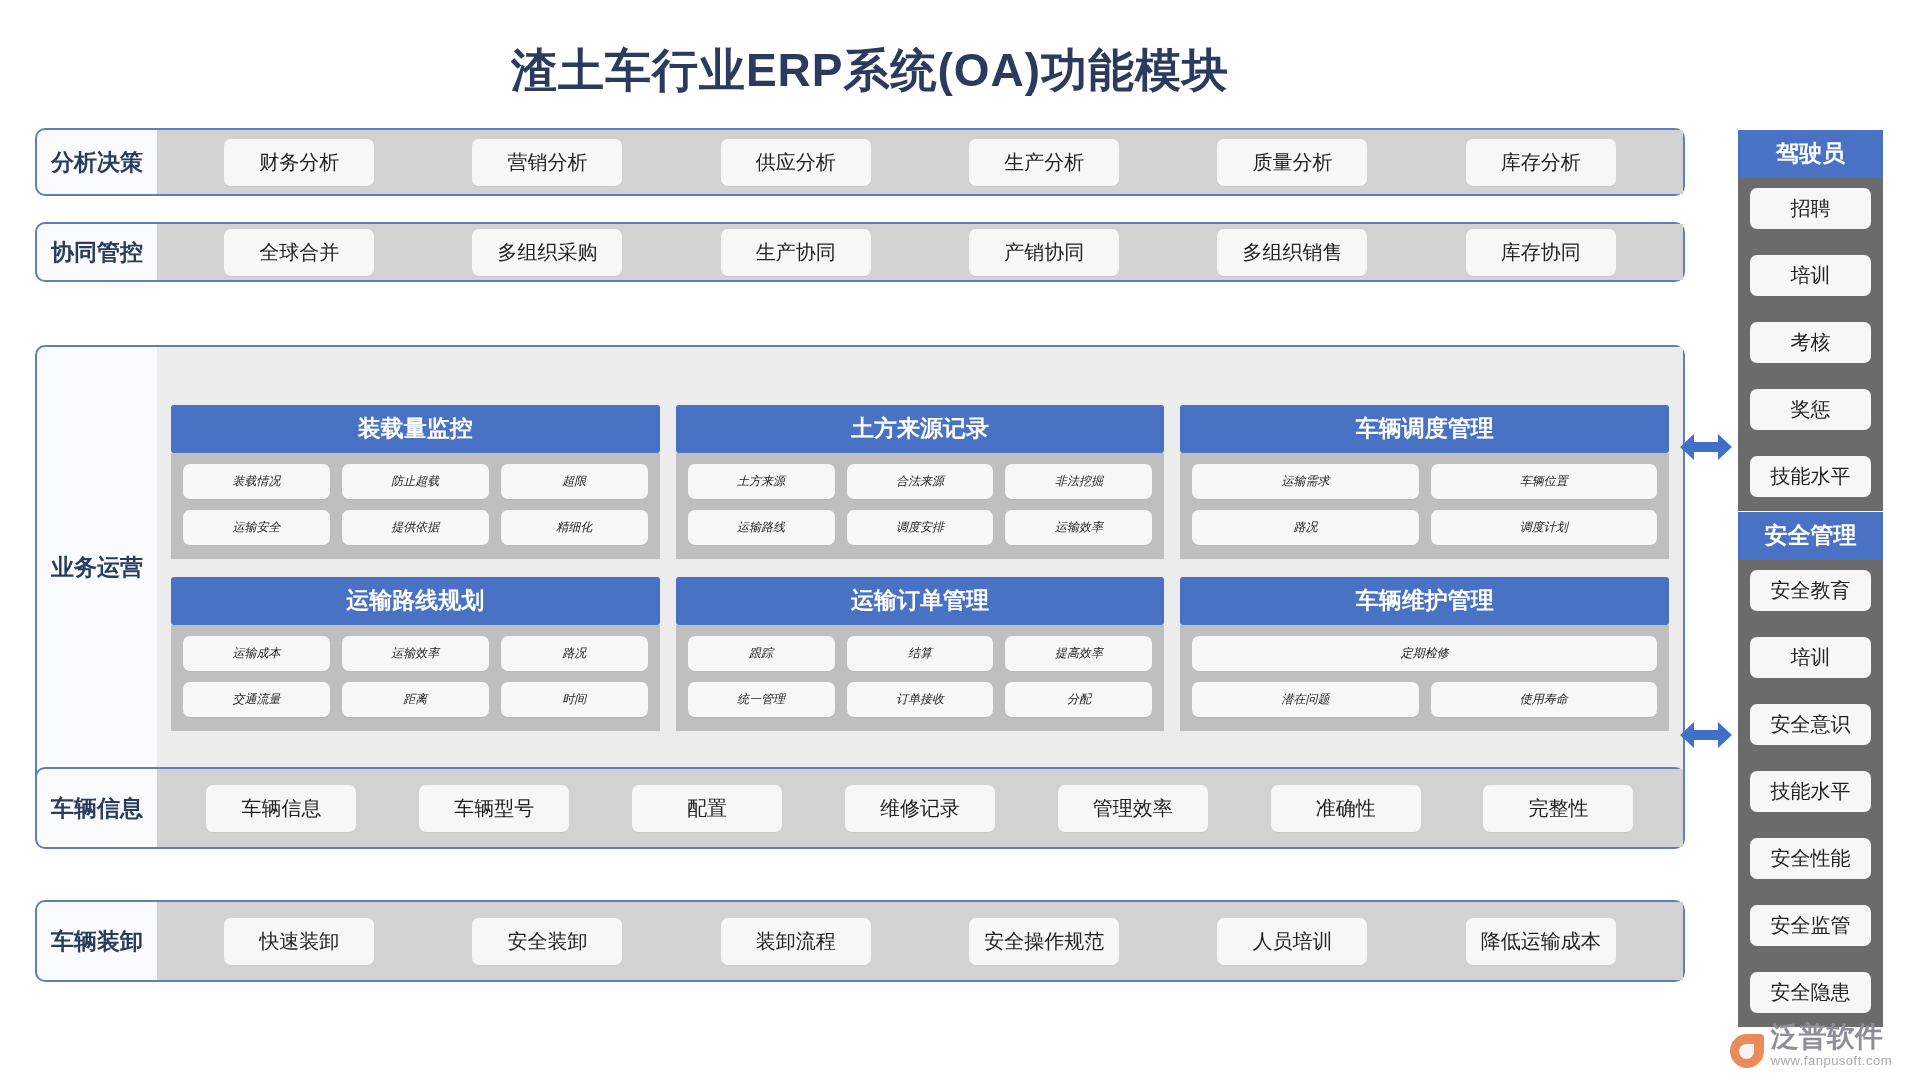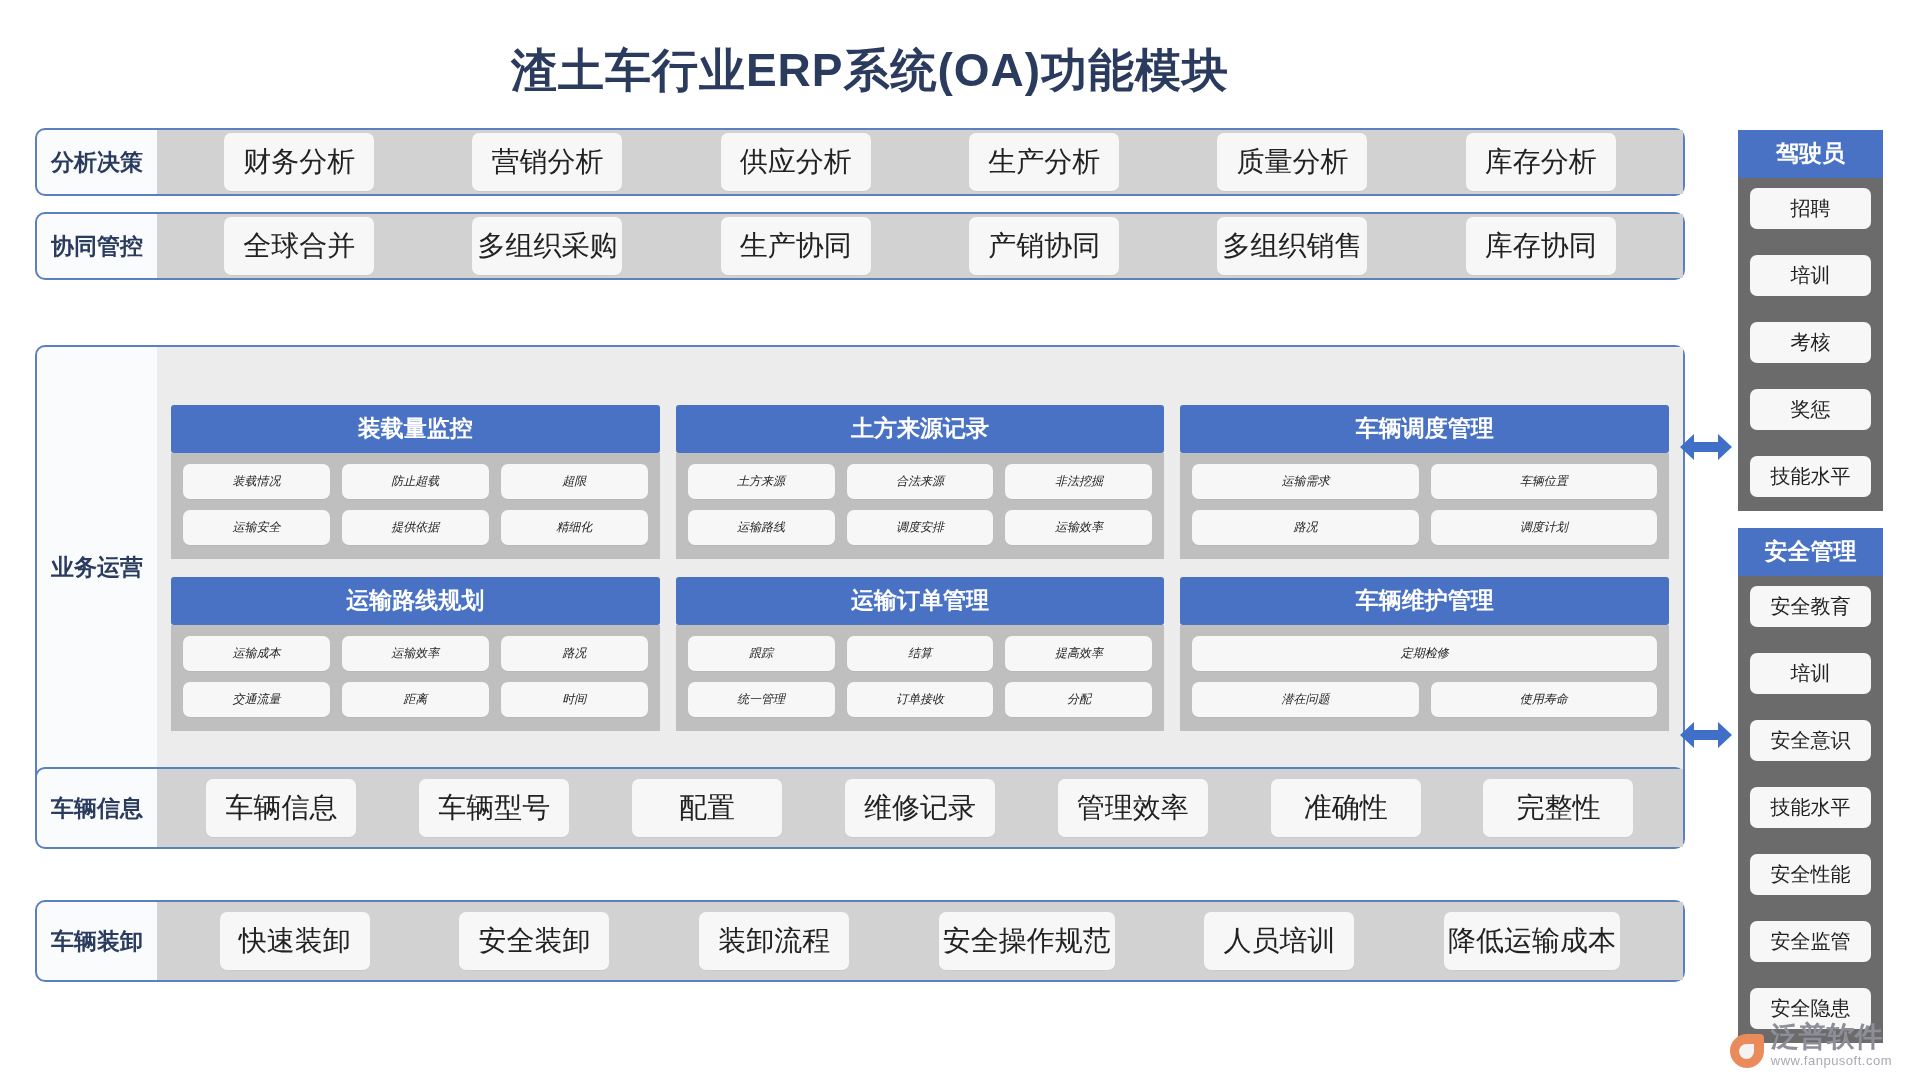--- a/index.html
+++ b/index.html
@@ -39,21 +39,21 @@
   .band-body {
     flex: 1 1 auto;
     background: #d2d2d2;
     display: flex; align-items: center;
     padding: 10px 18px;
   }
   .chip {
     background: #f7f7f7;
     border-radius: 7px;
     color: #222;
-    font-size: 28px;
+    font-size: 20px;
     text-align: center;
     padding: 10px 4px;
     white-space: nowrap;
     box-shadow: 0 1px 1px rgba(0,0,0,.04);
   }
 
   
   .row-chips { display: flex; width: 100%; justify-content: space-around; align-items: center; }
   .row-chips .chip { min-width: 150px; }
 
@@ -112,34 +112,34 @@
   .vchip {
     background: #f7f7f7;
     border-radius: 7px;
     text-align: center;
     font-size: 20px;
     color: #222;
     padding: 7px 2px;
     white-space: nowrap;
   }
   #driver-panel { top: 130px; left: 1738px; }
-  #safety-panel { top: 512px; left: 1738px; margin-top: 16px; }
+  #safety-panel { top: 512px; left: 1738px; }
 
   
   .arrow { position: absolute; width: 52px; height: 34px; }
   #arrow-driver { top: 430px; left: 1680px; }
   #arrow-safety { top: 718px; left: 1680px; }
 
   
   #veh-info   { top: 767px; left: 35px; width: 1650px; height: 82px; }
   #veh-load   { top: 900px; left: 35px; width: 1650px; height: 82px; }
   #veh-info .band-label, #veh-load .band-label { width: 120px; }
 
   #analysis { top: 128px; left: 35px; width: 1650px; height: 68px; }
-  #collab   { top: 212px; left: 35px; width: 1650px; height: 68px; }
+  #collab   { top: 222px; left: 35px; width: 1650px; height: 60px; }
 
   
   .logo {
     position: absolute; right: 28px; bottom: 12px;
     display: flex; align-items: flex-end; gap: 7px;
   }
   .logo-mark {
     width: 34px; height: 34px;
     background: #e98b5a;
     border-radius: 50% 12% 50% 50%;

